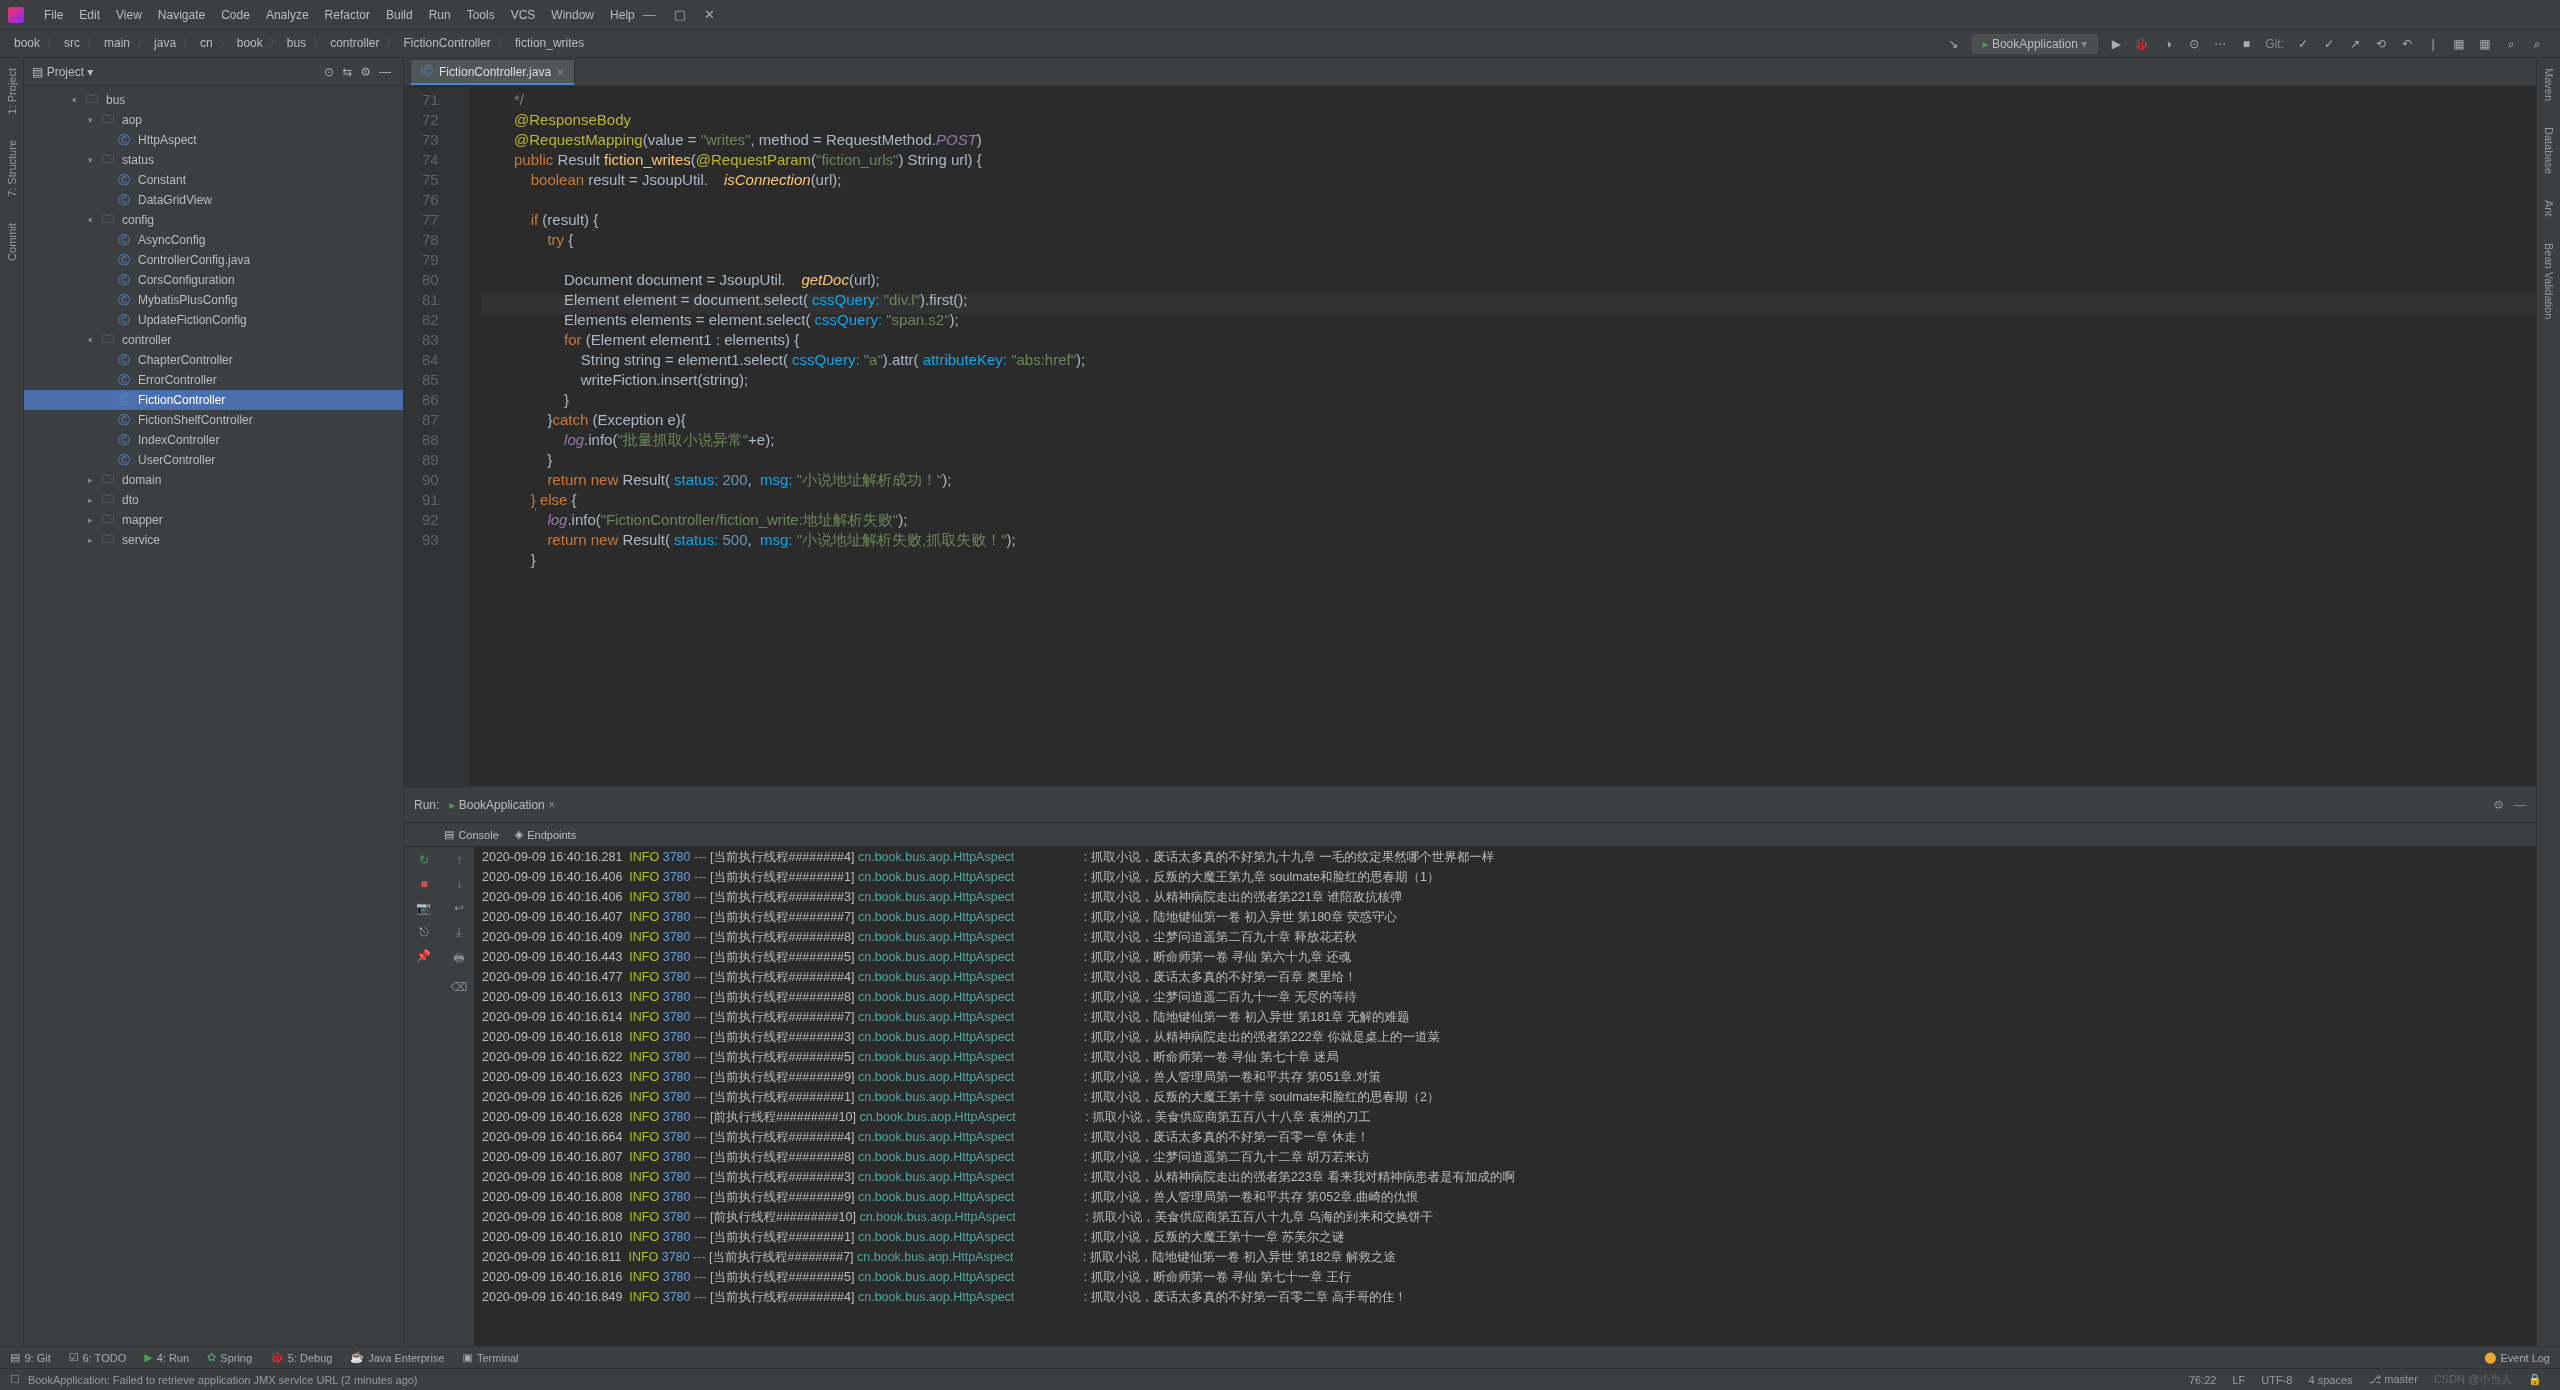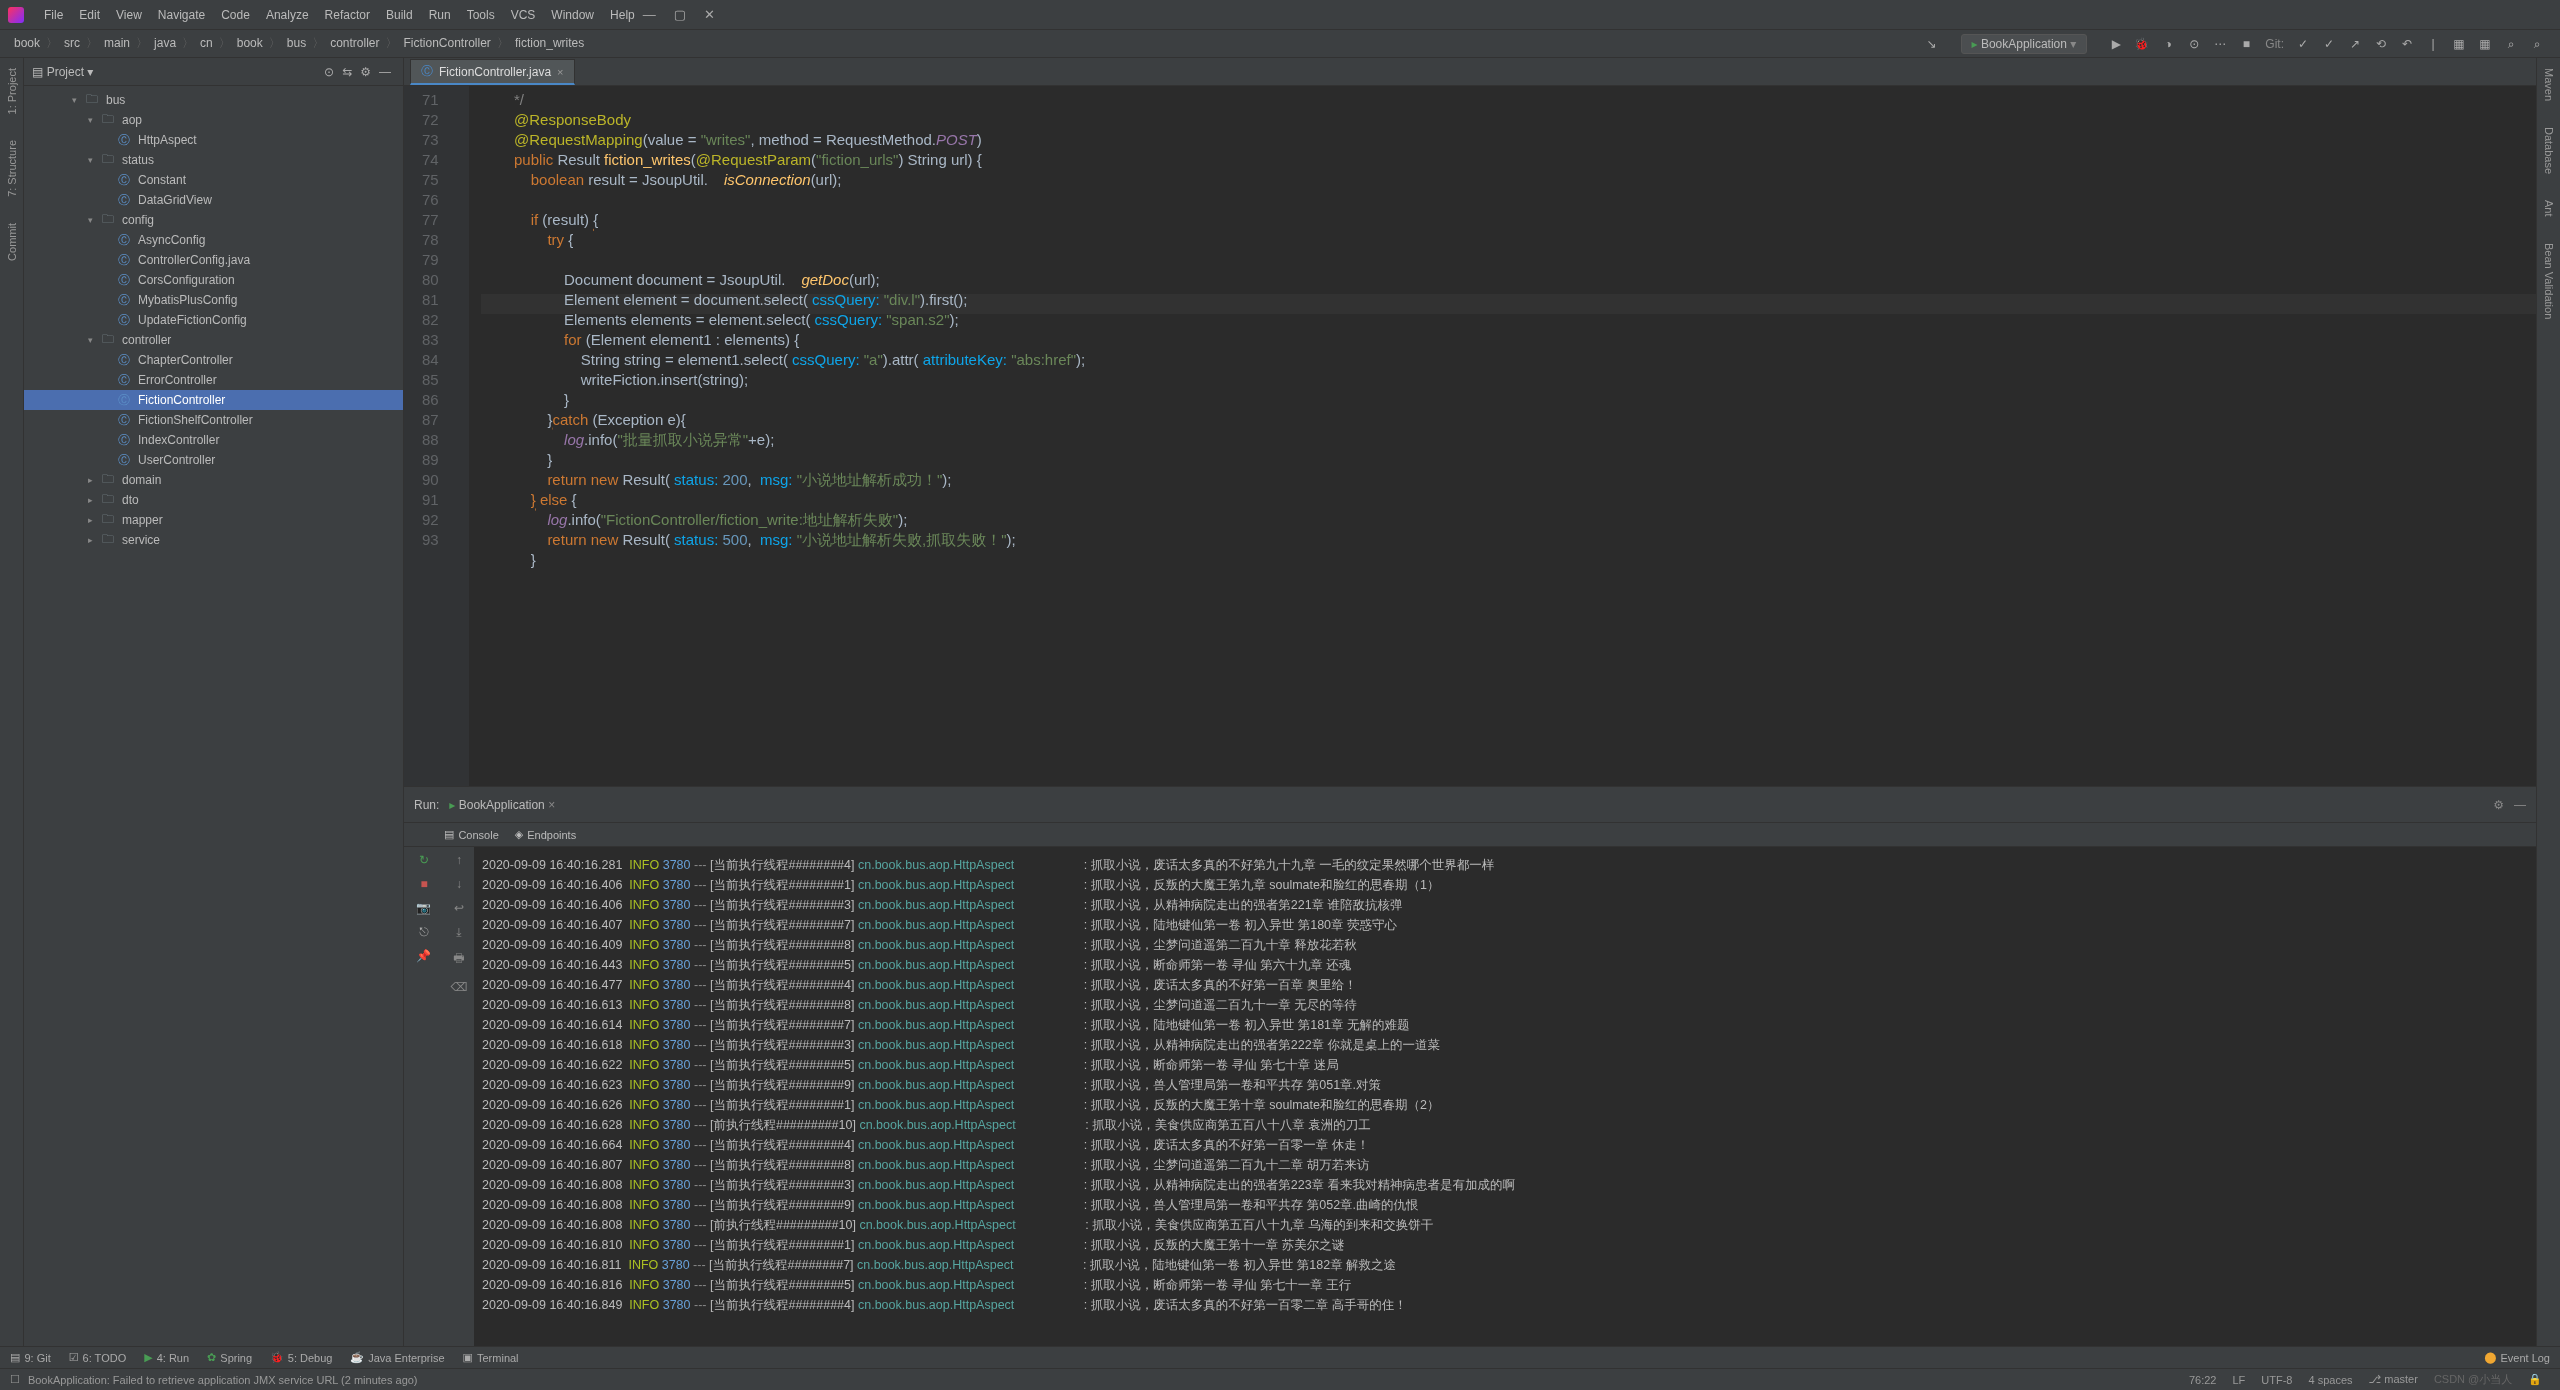--- a/index.html
+++ b/index.html
@@ -12,21 +12,21 @@
 .titlebar .menu-item { padding:0 8px; color:#bbb; cursor:default; }
 .titlebar .title-text { flex:1; text-align:left; color:#888; padding-left:40px; }
 .titlebar .win-controls { display:flex; gap:18px; color:#aaa; font-size:13px; }
 
 
 .navbar { height:28px; background:#3c3f41; display:flex; align-items:center; padding:0 10px; border-bottom:1px solid #323232; }
 .navbar .crumb { color:#bbb; padding:0 4px; }
 .navbar .sep { color:#666; padding:0 2px; }
 .navbar .spacer { flex:1; }
 .navbar .tool-ic { width:16px; height:16px; margin:0 5px; color:#aaa; display:inline-flex; align-items:center; justify-content:center; }
-.navbar .run-combo { background:#4b4e50; border:1px solid #555; padding:2px 10px; border-radius:3px; color:#bbb; margin:0 16px; }
+.navbar .run-combo { background:#4b4e50; border:1px solid #555; padding:2px 10px; border-radius:3px; color:#bbb; margin:0 5px; }
 .navbar .git-label { color:#888; margin:0 6px; }
 
 
 .main { display:flex; height:calc(100% - 30px - 28px - 22px - 22px); }
 .left-gutter { width:24px; background:#3c3f41; border-right:1px solid #323232; display:flex; flex-direction:column; align-items:center; padding-top:4px; gap:14px; }
 .left-gutter .tab-v { writing-mode:vertical-rl; transform:rotate(180deg); color:#999; font-size:11px; padding:6px 2px; }
 .right-gutter { width:24px; background:#3c3f41; border-left:1px solid #323232; display:flex; flex-direction:column; align-items:center; padding-top:4px; gap:14px; }
 .right-gutter .tab-v { writing-mode:vertical-rl; color:#999; font-size:11px; padding:6px 2px; }
 
 .project-panel { width:380px; background:#3c3f41; border-right:1px solid #323232; display:flex; flex-direction:column; }
@@ -67,21 +67,21 @@
 
 .run-area { height:560px; border-top:1px solid #323232; display:flex; flex-direction:column; background:#2b2b2b; }
 .run-header { height:36px; background:#3c3f41; display:flex; align-items:center; padding:0 10px; border-bottom:1px solid #323232; }
 .run-header .label { color:#bbb; }
 .run-header .spacer { flex:1; }
 .run-tabs { height:24px; background:#3c3f41; display:flex; align-items:center; padding-left:40px; gap:16px; border-bottom:1px solid #323232; }
 .run-tabs .t { color:#bbb; font-size:11px; display:flex; align-items:center; gap:4px; }
 .run-body { flex:1; display:flex; overflow:hidden; }
 .run-tools { width:40px; background:#3c3f41; display:flex; flex-direction:column; align-items:center; padding-top:6px; gap:10px; color:#aaa; }
 .run-tools2 { width:30px; background:#3c3f41; display:flex; flex-direction:column; align-items:center; padding-top:6px; gap:10px; color:#888; }
-.console { flex:1; overflow:auto; font-family:"JetBrains Mono","Consolas",monospace; font-size:12.5px; line-height:20px; padding:8px 8px; white-space:pre; color:#bbb; }
+.console { flex:1; overflow:auto; font-family:"JetBrains Mono","Consolas",monospace; font-size:12.5px; line-height:20px; padding:0 8px; white-space:pre; color:#bbb; }
 .log-ts { color:#bbb; }
 .log-info { color:#abc023; }
 .log-pid { color:#68a0d8; }
 .log-thread { color:#bbb; }
 .log-class { color:#56a5a0; }
 .log-msg { color:#bbb; }
 
 
 .toolstrip { height:22px; background:#3c3f41; border-top:1px solid #323232; display:flex; align-items:center; padding:0 10px; gap:18px; color:#aaa; font-size:11px; }
 .toolstrip .item { display:flex; align-items:center; gap:4px; }

